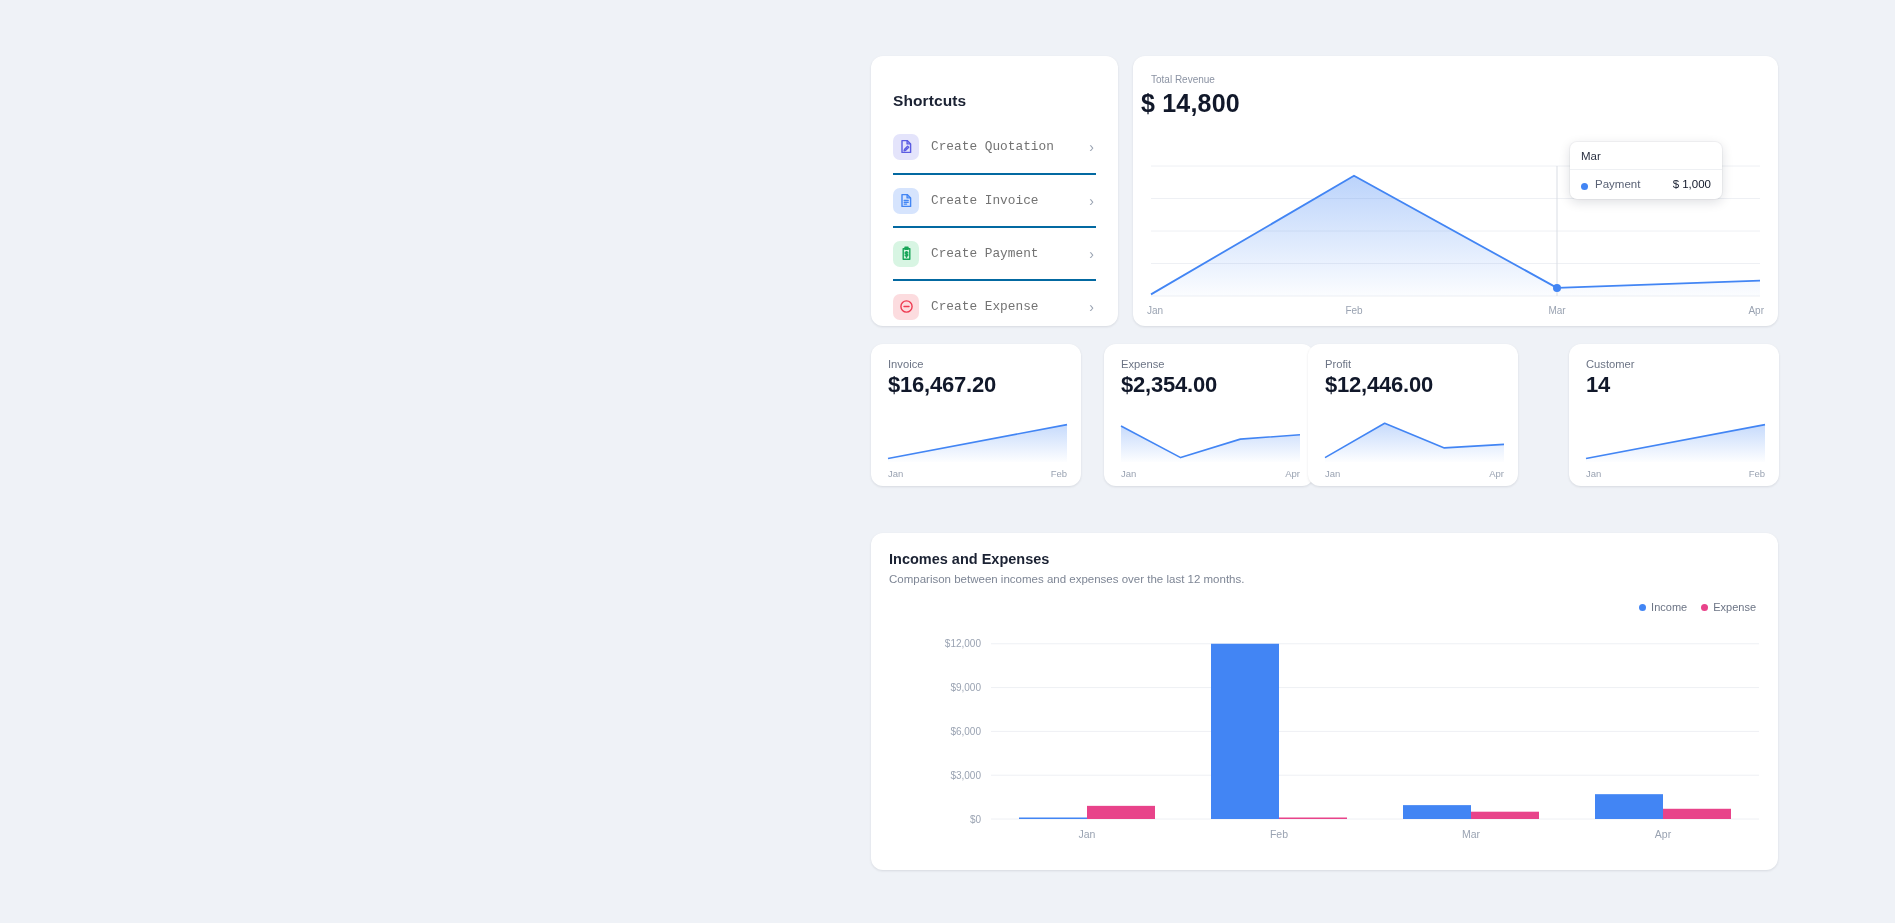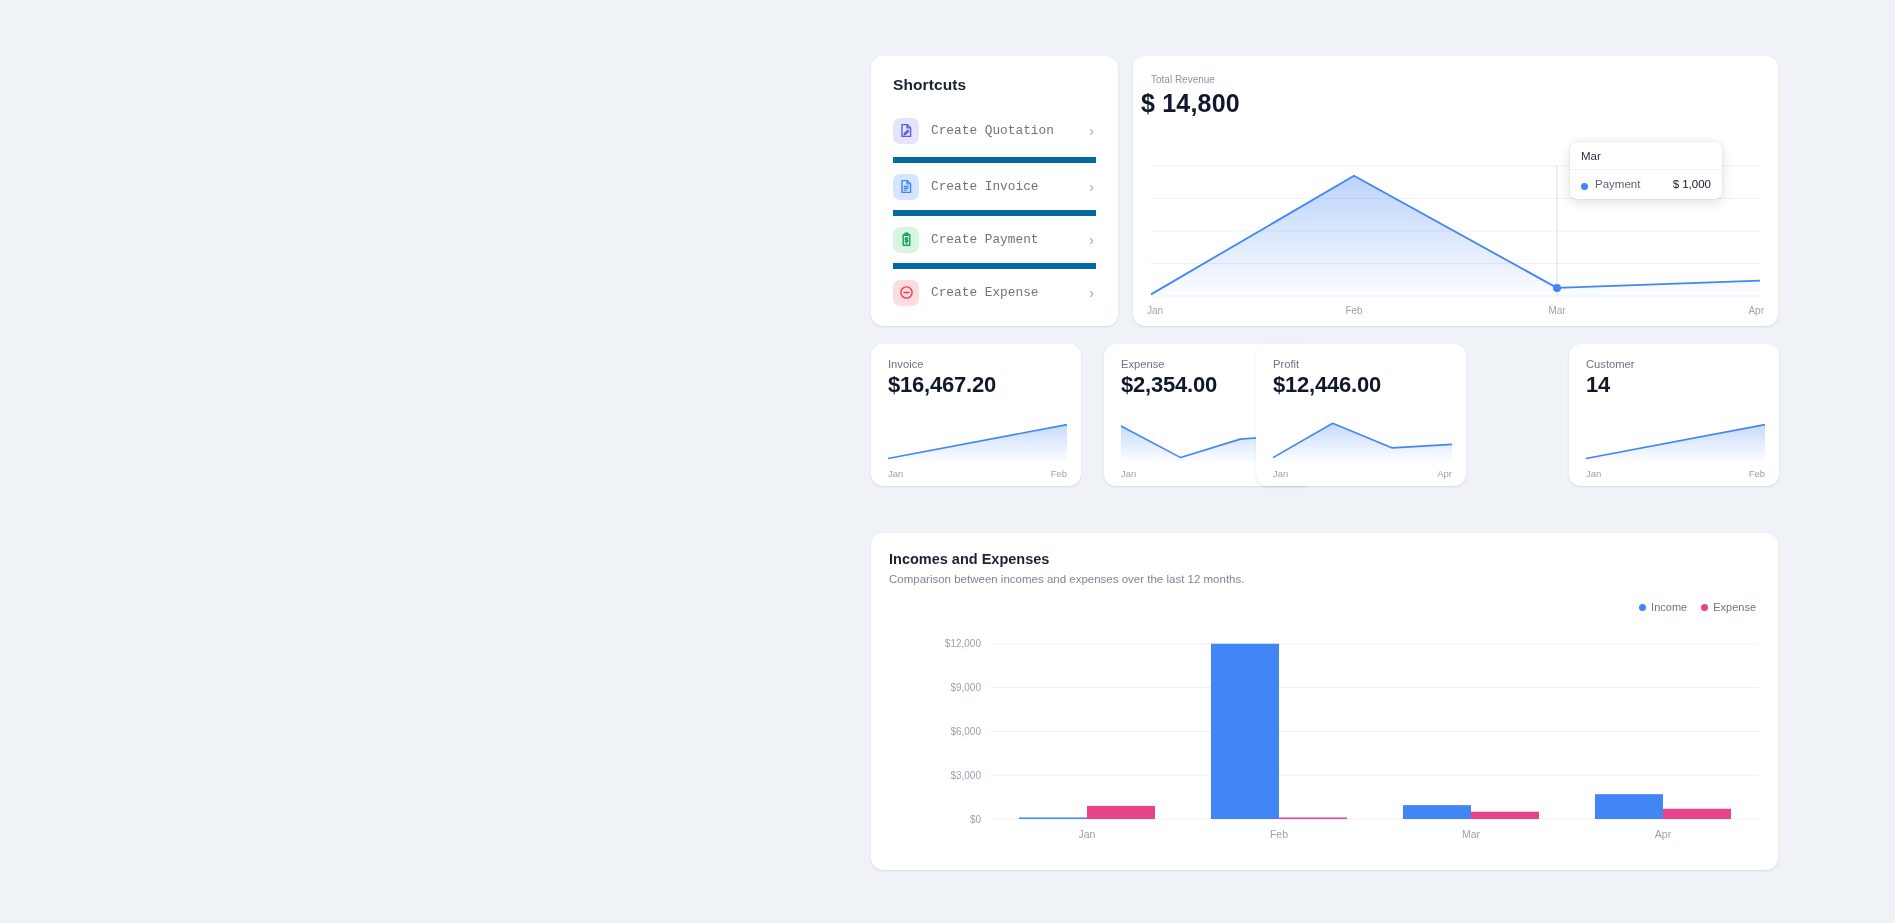--- a/index.html
+++ b/index.html
@@ -15,27 +15,27 @@
     position: absolute;
     background: #ffffff;
     border-radius: 12px;
     box-shadow: 0 1px 3px rgba(16,24,40,0.07), 0 1px 2px rgba(16,24,40,0.04);
   }
 
   
   #shortcuts-card { left: 871px; top: 56px; width: 247px; height: 270px; padding: 0 22px; }
   .shortcuts-title {
     font-size: 15.5px; font-weight: 600; color: #1b2233;
-    padding-top: 20px; letter-spacing: .1px;
+    padding-top: 36px; letter-spacing: .1px;
   }
   .shortcut-list { margin-top: 10px; }
   .shortcut-row {
     display: flex; align-items: center; gap: 12px;
     height: 53px; cursor: pointer;
-    border-top: 6px solid #0369a1;
+    border-top: 2px solid #0369a1;
   }
   .shortcut-row:first-child { border-top: none; }
   .sc-icon {
     width: 26px; height: 26px; border-radius: 7px; flex: none;
     display: flex; align-items: center; justify-content: center;
   }
   .sc-label { font-size: 12.8px; color: #737373; flex: 1; font-family: Liberation Mono, monospace; }
   .sc-chev { color: #9aa3b2; font-size: 14px; line-height: 1; padding-right: 2px; }
 
   
@@ -52,21 +52,21 @@
   .tt-head { font-size: 11.5px; color: #2c3243; padding: 8px 11px 7px; border-bottom: 1px solid #eef0f3; }
   .tt-row { display: flex; align-items: flex-end; gap: 7px; padding: 8px 11px 9px; }
   .tt-dot { width: 7px; height: 7px; border-radius: 50%; background: #4285f4; flex: none; }
   .tt-name { font-size: 11.5px; color: #5a6275; }
   .tt-val { font-size: 11.5px; color: #11182a; margin-left: auto; font-weight: 500; }
 
   
   .kpi { top: 344px; width: 210px; height: 142px; }
   #kpi-0 { left: 871px; }
   #kpi-1 { left: 1104px; }
-  #kpi-2 { left: 1256px; padding-left: 32px; }
+  #kpi-2 { left: 1308px; padding-left: 32px; }
   #kpi-3 { left: 1569px; }
   .kpi-label { position: absolute; left: 17px; top: 14px; font-size: 11.2px; color: #6c7485; }
   .kpi-value { position: absolute; left: 17px; top: 28px; font-size: 22px; font-weight: 700; color: #11182a; letter-spacing: -.2px; }
   .kpi-spark { position: absolute; left: 0; top: 70px; width: 210px; height: 52px; }
   .kpi-axis { position: absolute; left: 17px; right: 14px; top: 124px; display: flex; justify-content: space-between; }
   .kpi-axis span { font-size: 9.5px; color: #9aa3b2; }
 
   
   #bars-card { left: 871px; top: 533px; width: 907px; height: 337px; }
   .bc-title { position: absolute; left: 18px; top: 18px; font-size: 14.5px; font-weight: 600; color: #1b2233; }

